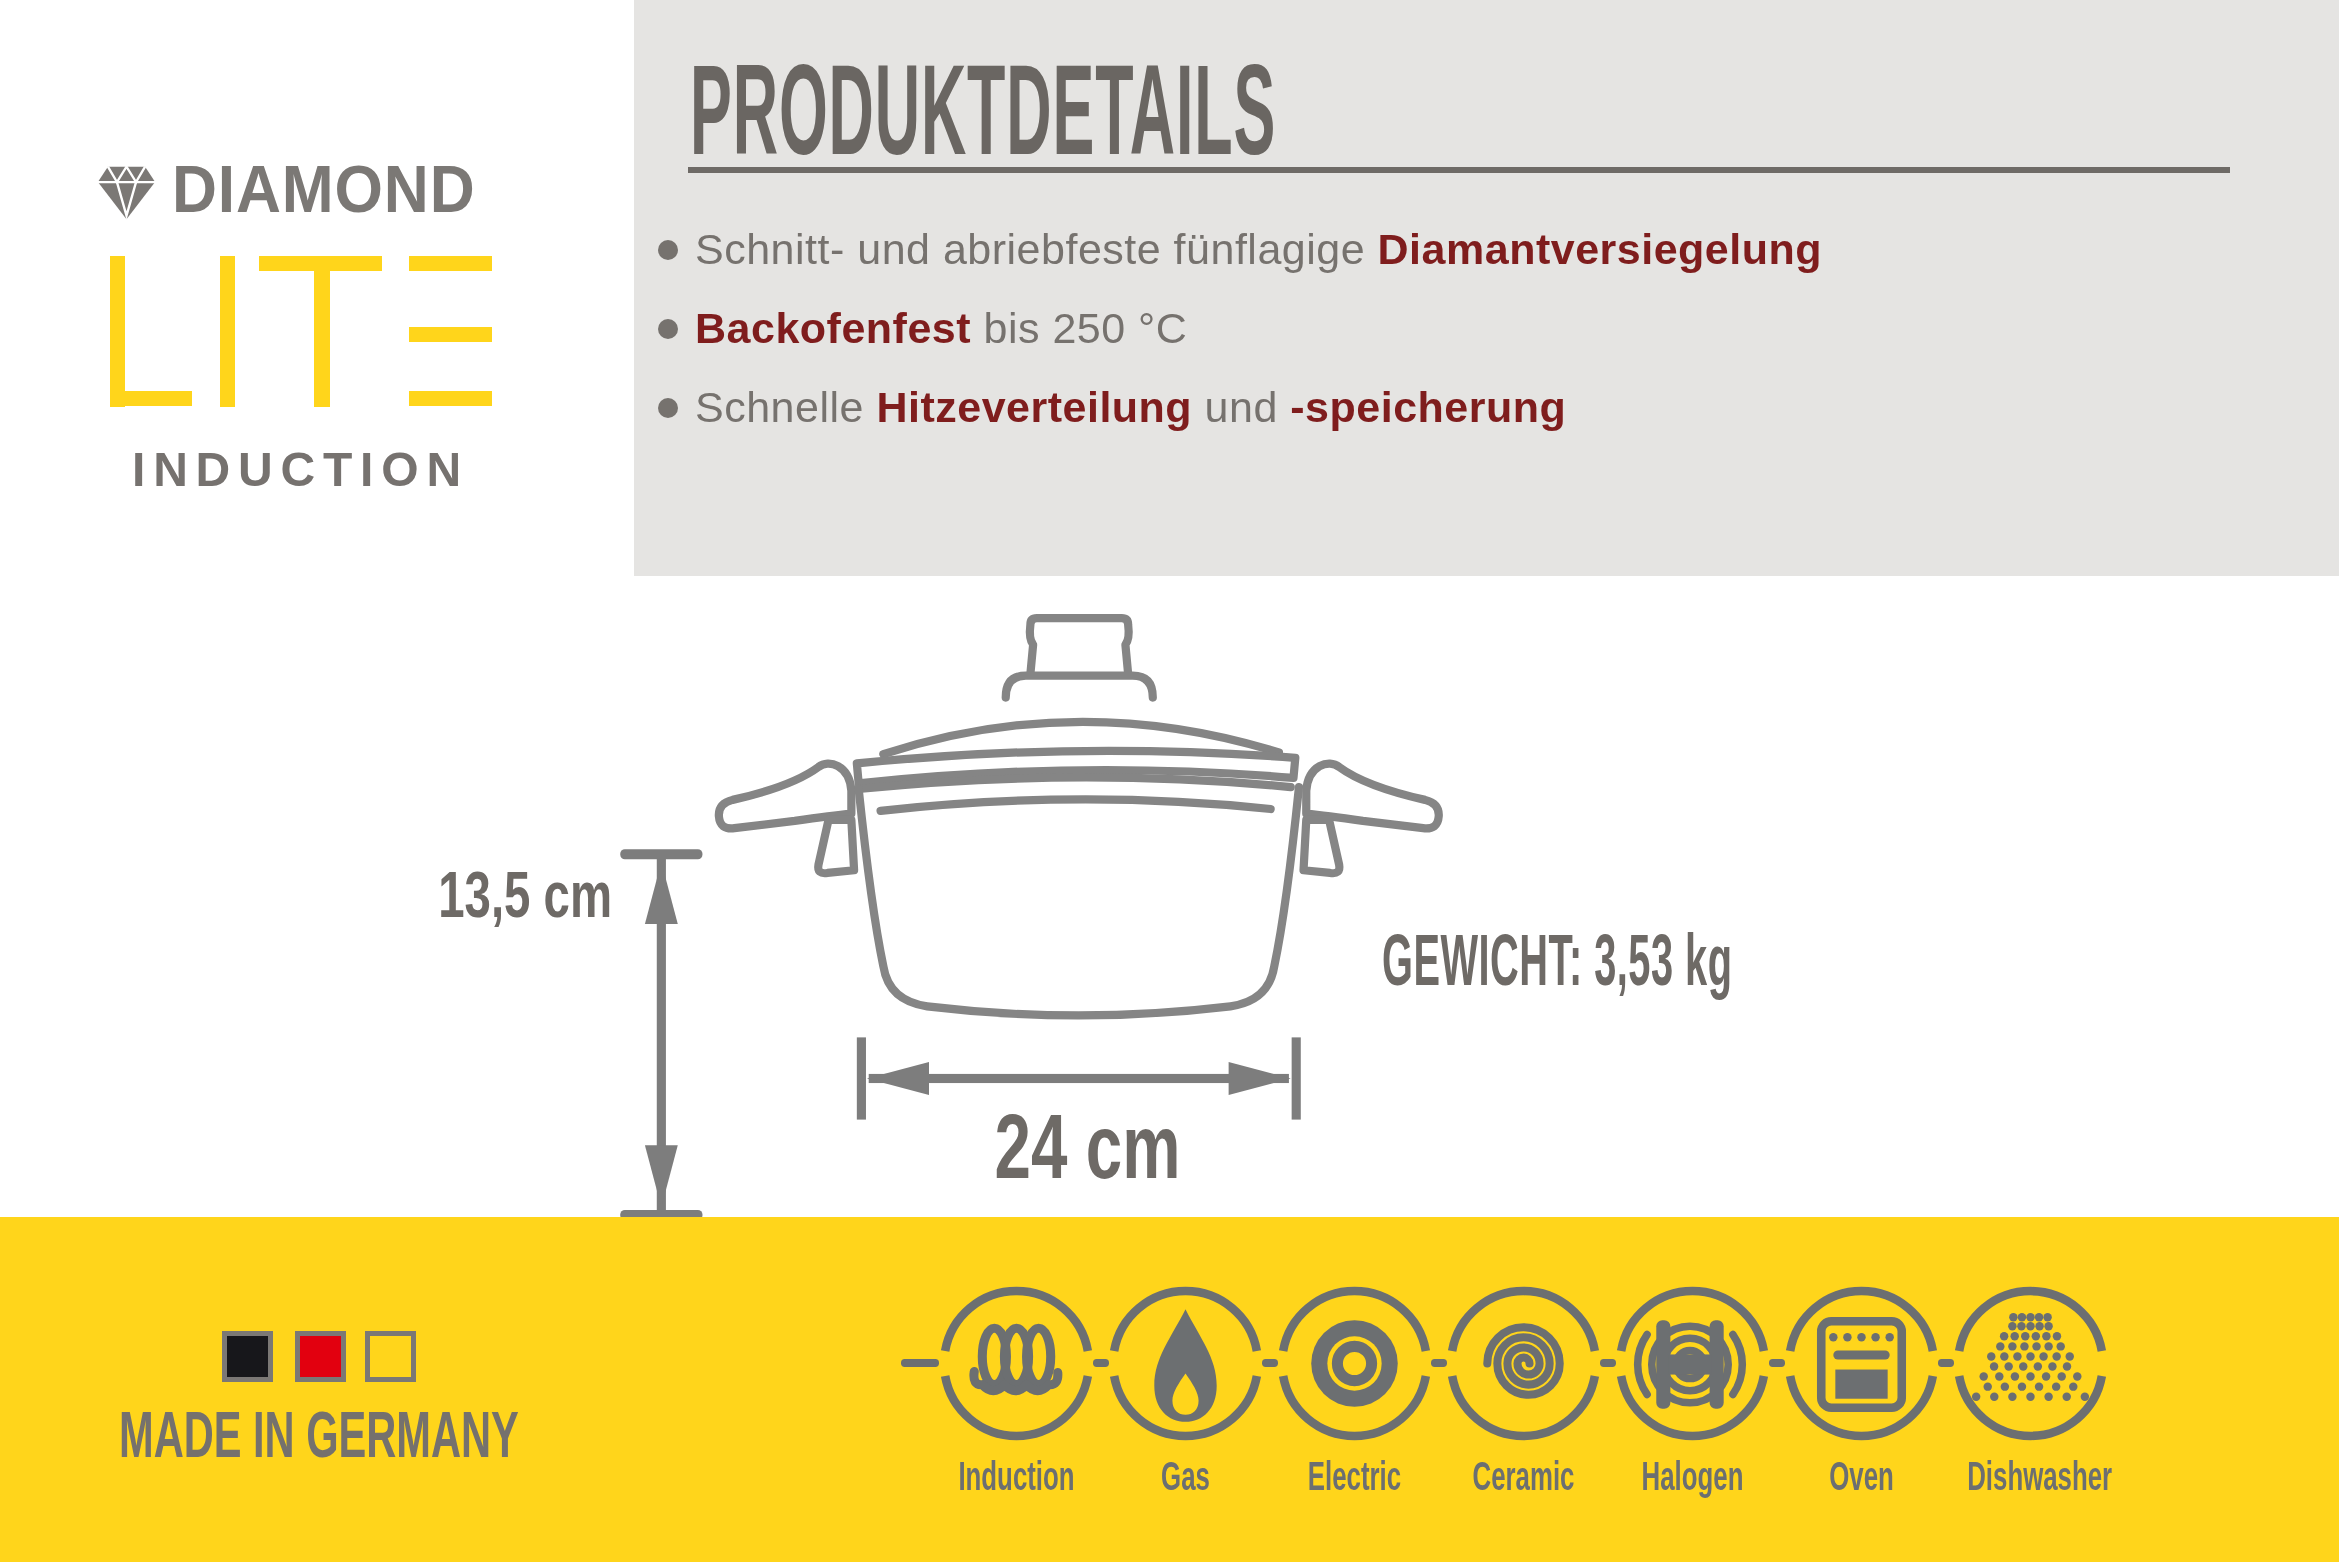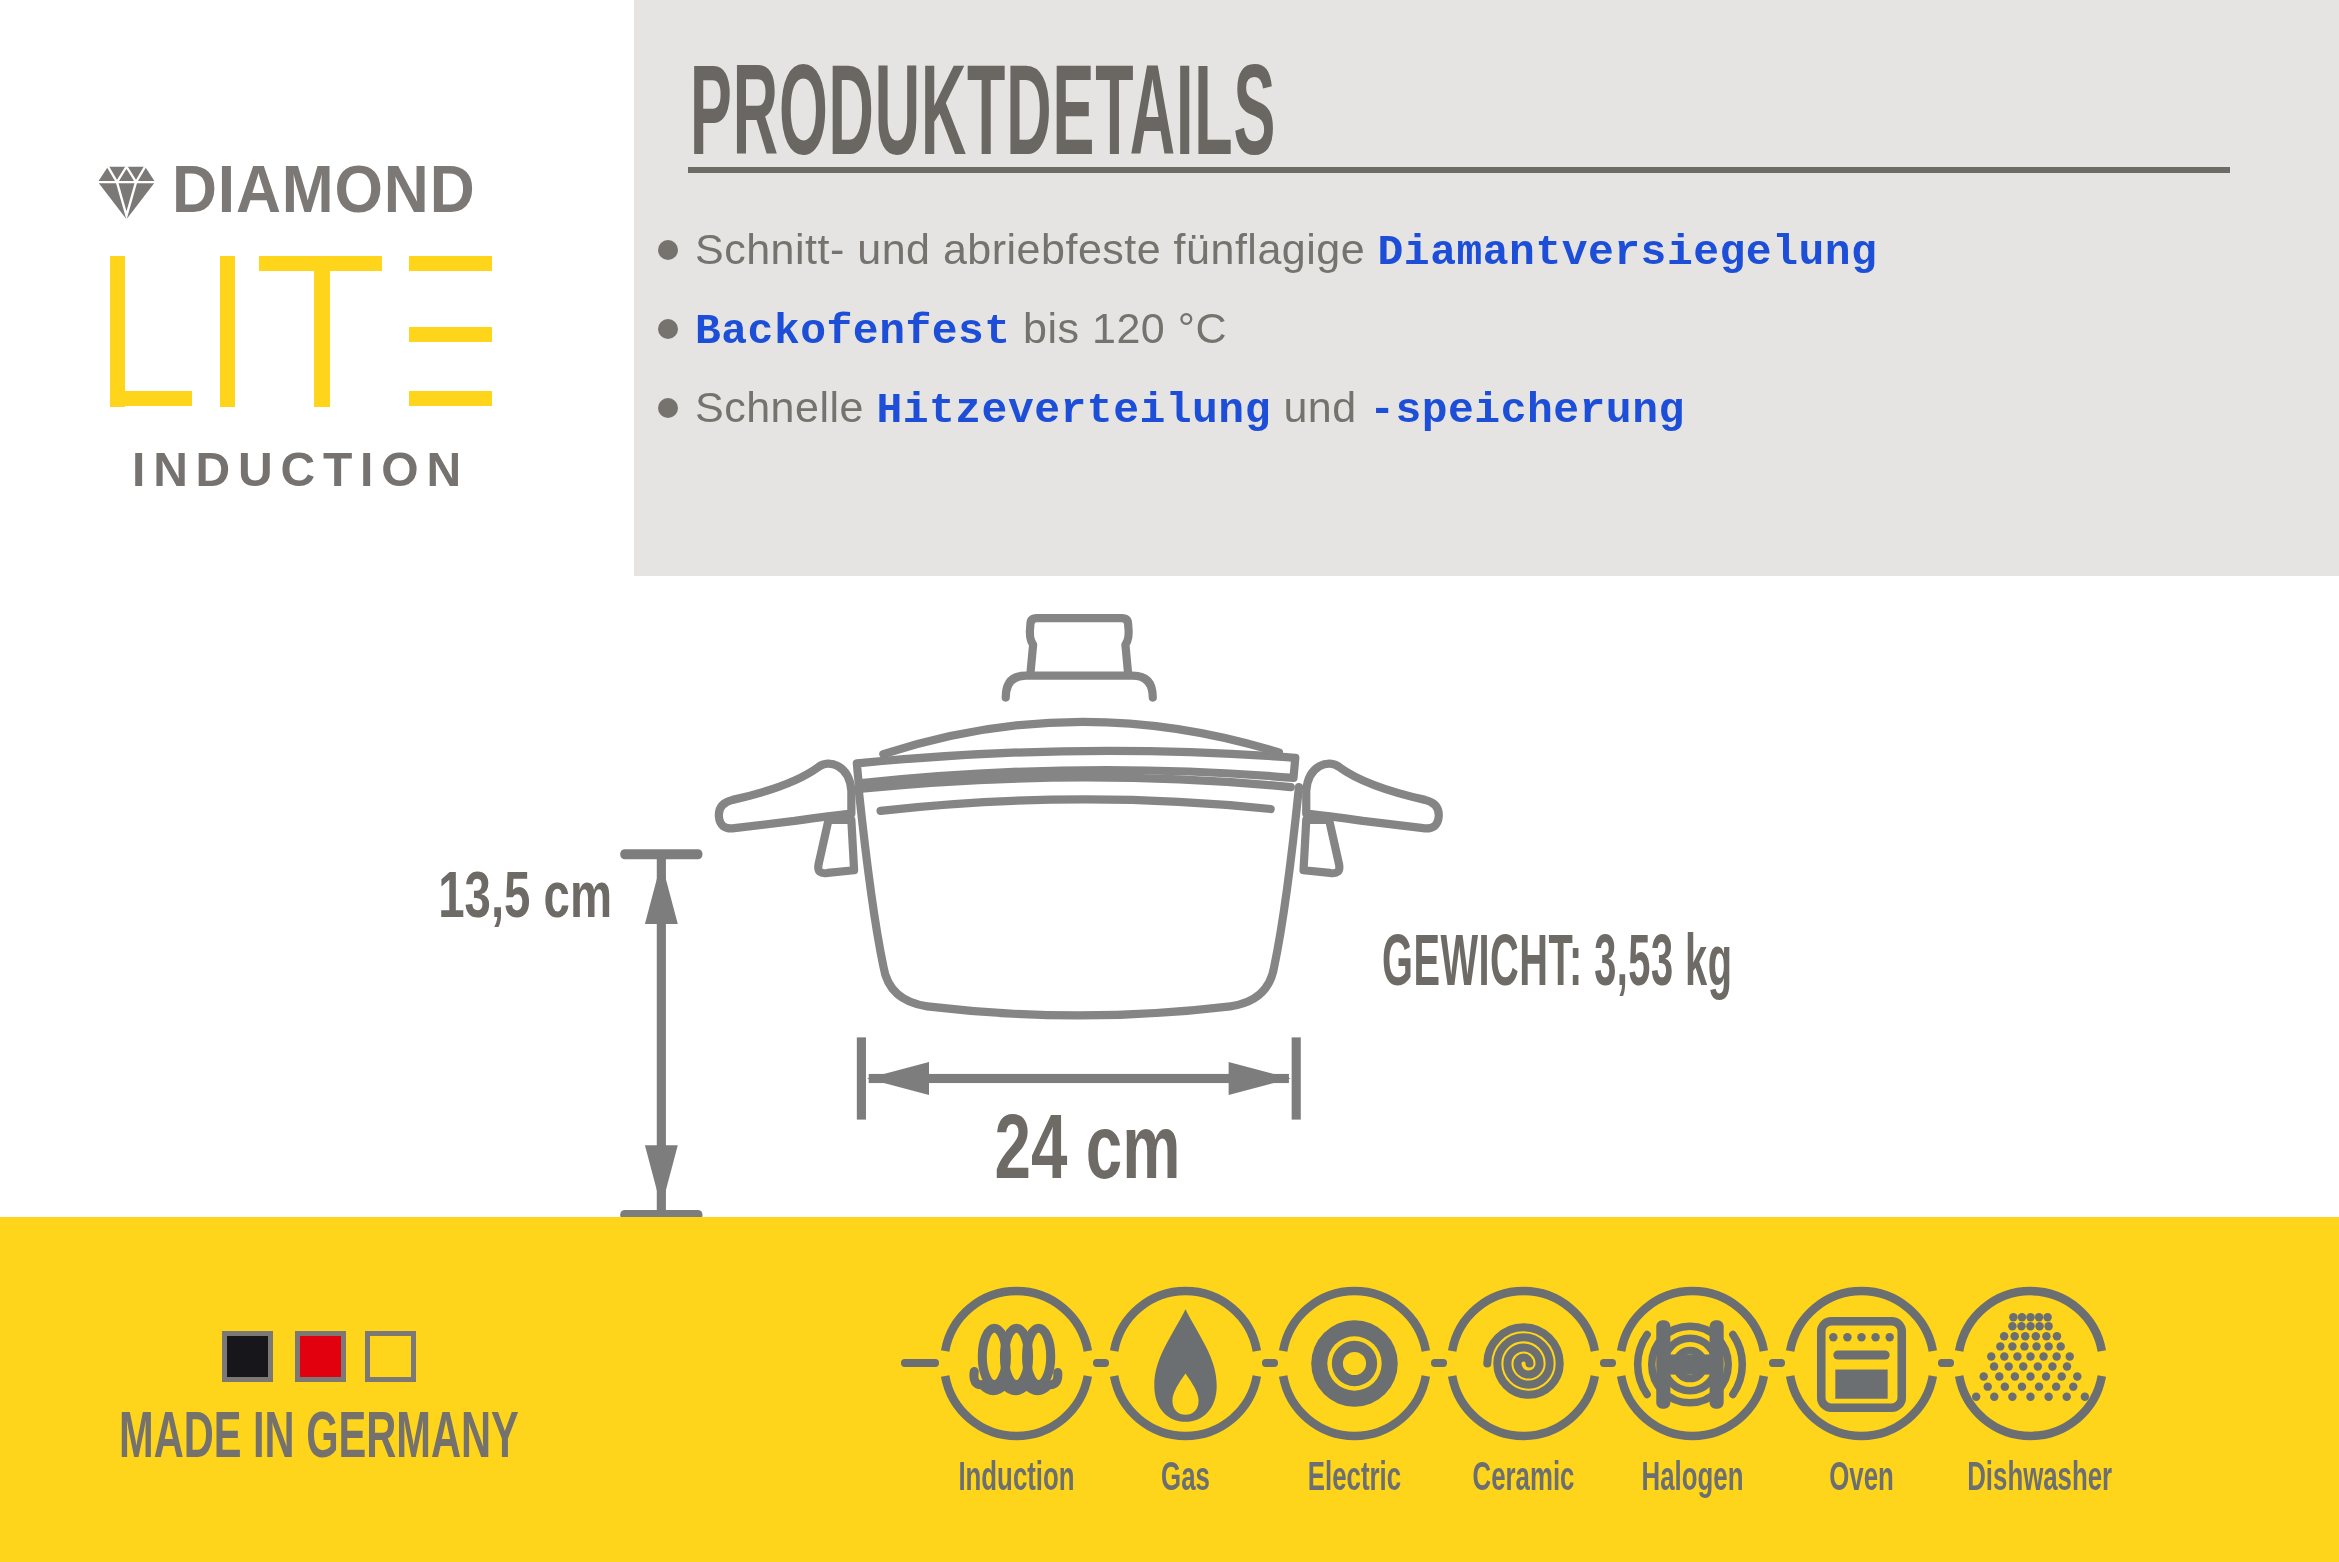--- a/index.html
+++ b/index.html
@@ -9,21 +9,21 @@
   
   .panel{left:634px;top:0;width:1705px;height:576px;background:#e5e4e2;}
   .panel-title{left:690px;top:46px;font-size:128px;line-height:128px;font-weight:700;color:#6a6662;
                white-space:nowrap;transform:scaleX(.49);transform-origin:left top;letter-spacing:1.8px;}
   .panel-rule{left:688px;top:167px;width:1542px;height:6.4px;background:#6e6a66;}
   ul.bullets{left:658px;top:210px;margin:0;padding:0;list-style:none;width:1608px;}
   ul.bullets li{position:relative;height:79px;line-height:79px;padding-left:37px;
                 font-size:43px;color:#76726e;white-space:nowrap;letter-spacing:0.5px;}
   ul.bullets li::before{content:"";position:absolute;left:0;top:30px;width:20px;height:20px;
                 border-radius:50%;background:#76726e;}
-  ul.bullets .b{font-weight:700;color:#1d4ed8;font-family:Liberation Mono, monospace;}
+  ul.bullets .b{font-weight:700;color:#7f1d1d;}
   
   .brand-word{left:172px;top:155px;font-size:67px;line-height:67px;font-weight:700;color:#7b7875;
               letter-spacing:0.9px;transform:scaleX(.93);transform-origin:left top;white-space:nowrap;}
   .lite{left:110px;top:256px;width:384px;height:151px;}
   .lite .bar{position:absolute;background:#ffd51b;}
   .brand-series{left:132px;top:446px;font-size:48px;line-height:48px;font-weight:600;color:#76726f;
                 letter-spacing:7.8px;white-space:nowrap;}
   .vh{position:absolute;width:0.9px;height:0.9px;overflow:hidden;clip:rect(0 0 0 0);}
   
   .dim-h-label{left:365px;top:863px;width:247px;text-align:right;font-size:64px;line-height:64px;
@@ -49,21 +49,21 @@
 </head>
 <body>
 
 <div id="app">
 
   <div class="abs panel"></div>
   <div class="abs panel-title">PRODUKTDETAILS</div>
   <div class="abs panel-rule"></div>
   <ul class="abs bullets">
       <li><span>Schnitt- und abriebfeste fünflagige </span><span class="b">Diamantversiegelung</span></li>
-      <li><span class="b">Backofenfest</span><span> bis 120 °C</span></li>
+      <li><span class="b">Backofenfest</span><span> bis 250 °C</span></li>
       <li><span>Schnelle </span><span class="b">Hitzeverteilung</span><span> und </span><span class="b">-speicherung</span></li>
     </ul>
 
   <svg class="abs" style="left:96px;top:163px" width="61" height="59" viewBox="0 0 67 65">
     <path d="M33.5,62 L2,21 L13,4 L54,4 L65,21 Z" fill="#7b7875"></path>
     <g stroke="#ffffff" stroke-width="2.6" fill="none">
       <path d="M2,21 L65,21"></path>
       <path d="M13,4 L23,21 L33.5,4 L44,21 L54,4"></path>
       <path d="M23,21 L33.5,58 L44,21"></path>
     </g>

